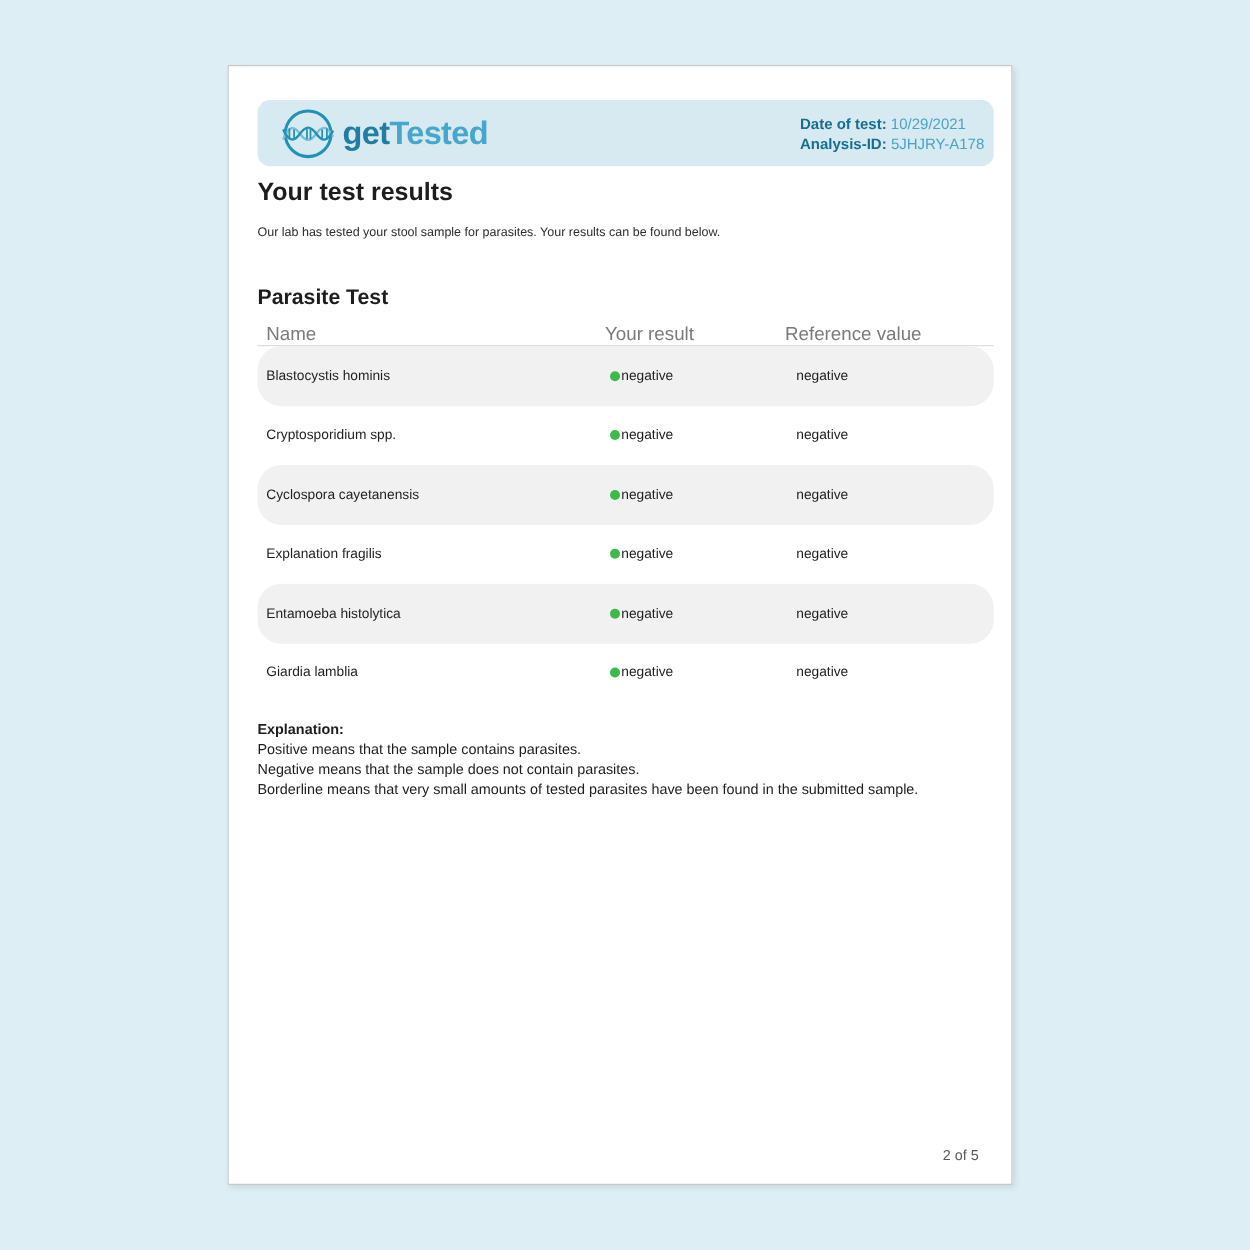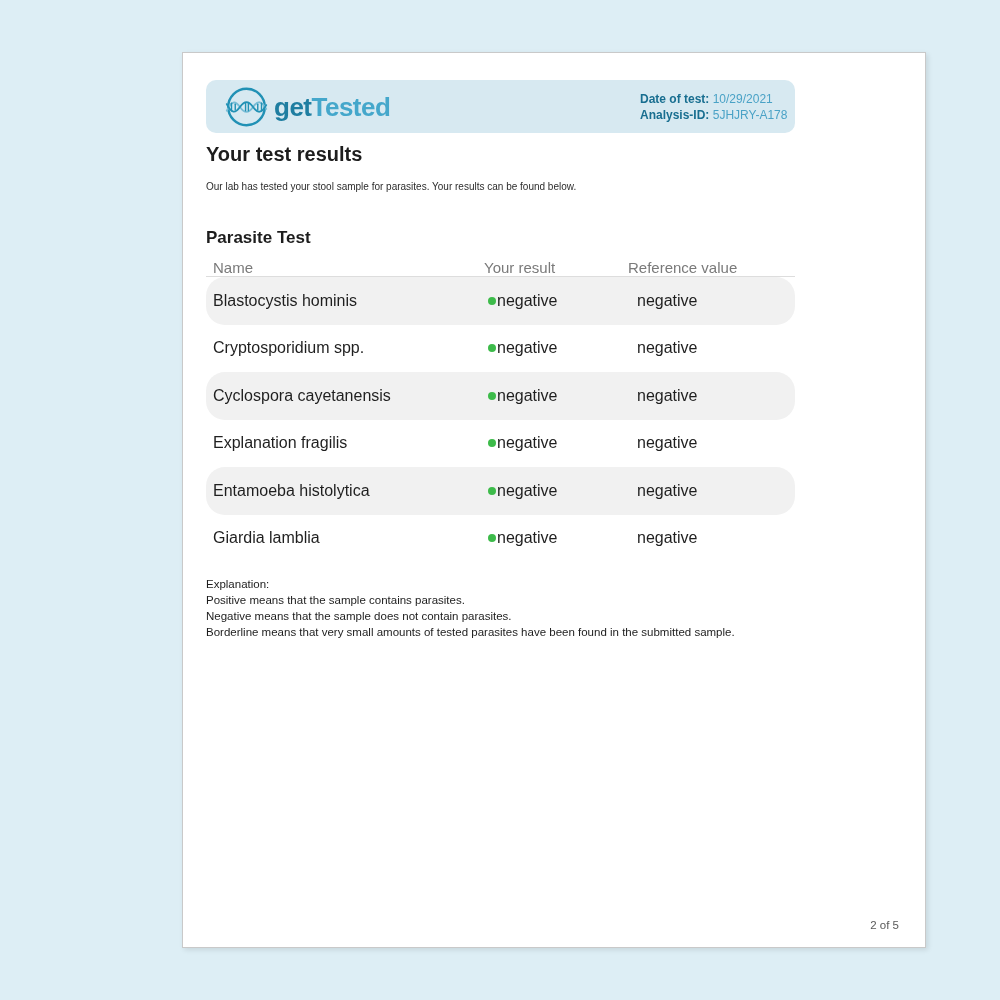--- a/index.html
+++ b/index.html
@@ -5,21 +5,21 @@
   * { margin:0; padding:0; box-sizing:border-box; }
   html,body { width:1000px; height:1000px; }
   body {
     font-family:"Liberation Sans", sans-serif;
     background:var(--page-bg,#ddeef5);
     position:relative;
     overflow:hidden;
   }
   .page {
     position:absolute; left:182px; top:52px;
-    width:744px; height:896px;
+    width:628px; height:896px;
     background:#ffffff;
     border:1px solid #c9c9c9;
     box-shadow:2px 2px 5px rgba(0,0,0,0.10);
   }
   
   .banner {
     position:absolute; left:23px; top:27px;
     width:589px; height:53px;
     background:var(--banner-bg,#d7e9f1);
     border-radius:10px;
@@ -47,34 +47,34 @@
   .t-head {
     display:grid; grid-template-columns:278px 144px 1fr;
     height:19px; align-items:center;
     font-size:15px; color:#7a7a7a;
     border-bottom:1px solid #dddddd;
   }
   .t-head .th1 { padding-left:7px; }
   .t-row {
     display:grid; grid-template-columns:278px 144px 1fr;
     height:47.5px; align-items:center;
-    font-size:16px; color:#1f1f1f;border-radius:19px;
+    font-size:11px; color:#1f1f1f;border-radius:19px;
   }
   .t-row:nth-child(odd) { background:var(--row-stripe,#f1f1f1); }
   .cell-name { padding-left:7px; }
   .cell-result { padding-left:4px; display:flex; align-items:center; }
   .dot {
     width:8px; height:8px; border-radius:50%;
     background:var(--dot-green,#3dbb4a);
     display:inline-block; margin-right:1px; flex:0 0 auto;
   }
   .cell-ref { padding-left:9px; }
   
   .explanation { position:absolute; left:23px; top:523px; font-size:11.5px; line-height:16px; color:#1d1d1d; }
-  .explanation .exp-title { font-weight:normal; }
+  .explanation .exp-title { font-weight:bold; }
   
   .page-num { position:absolute; right:26px; top:866px; font-size:11.5px; color:#5a5a5a; }
 </style>
 </head>
 <body>
 
 <div class="page">
 
   <div class="banner">
     <div class="logo">

